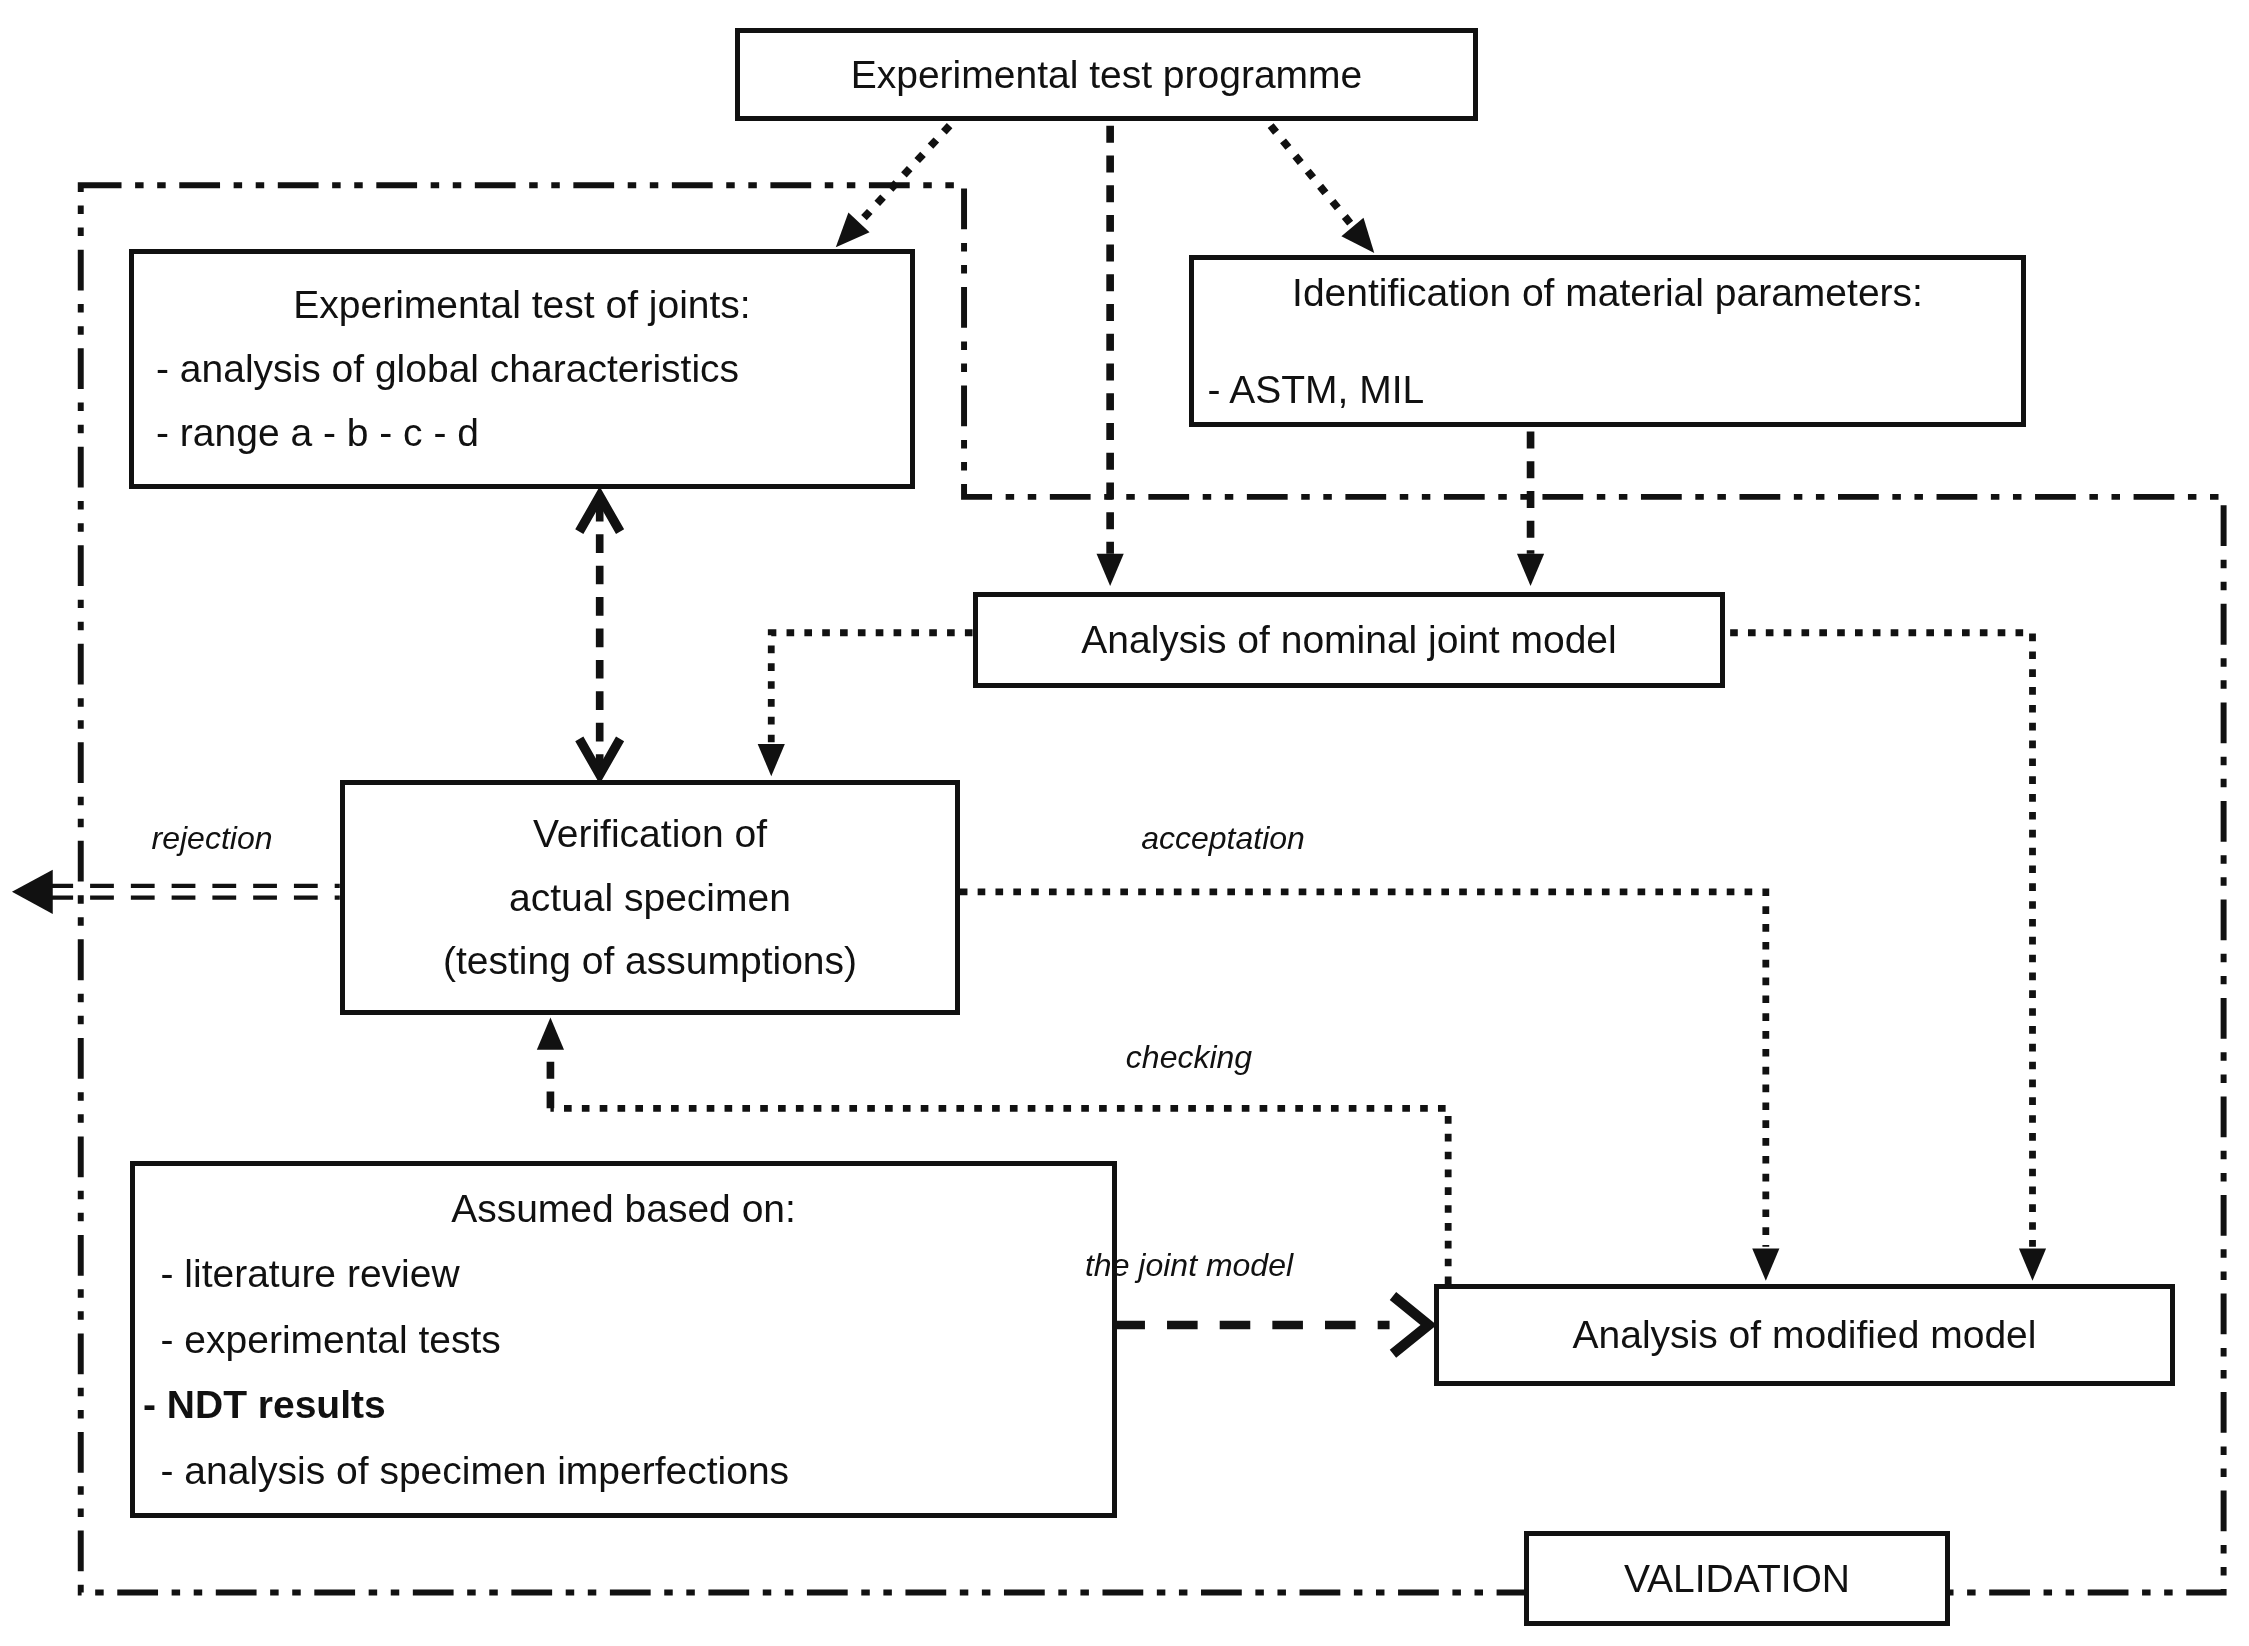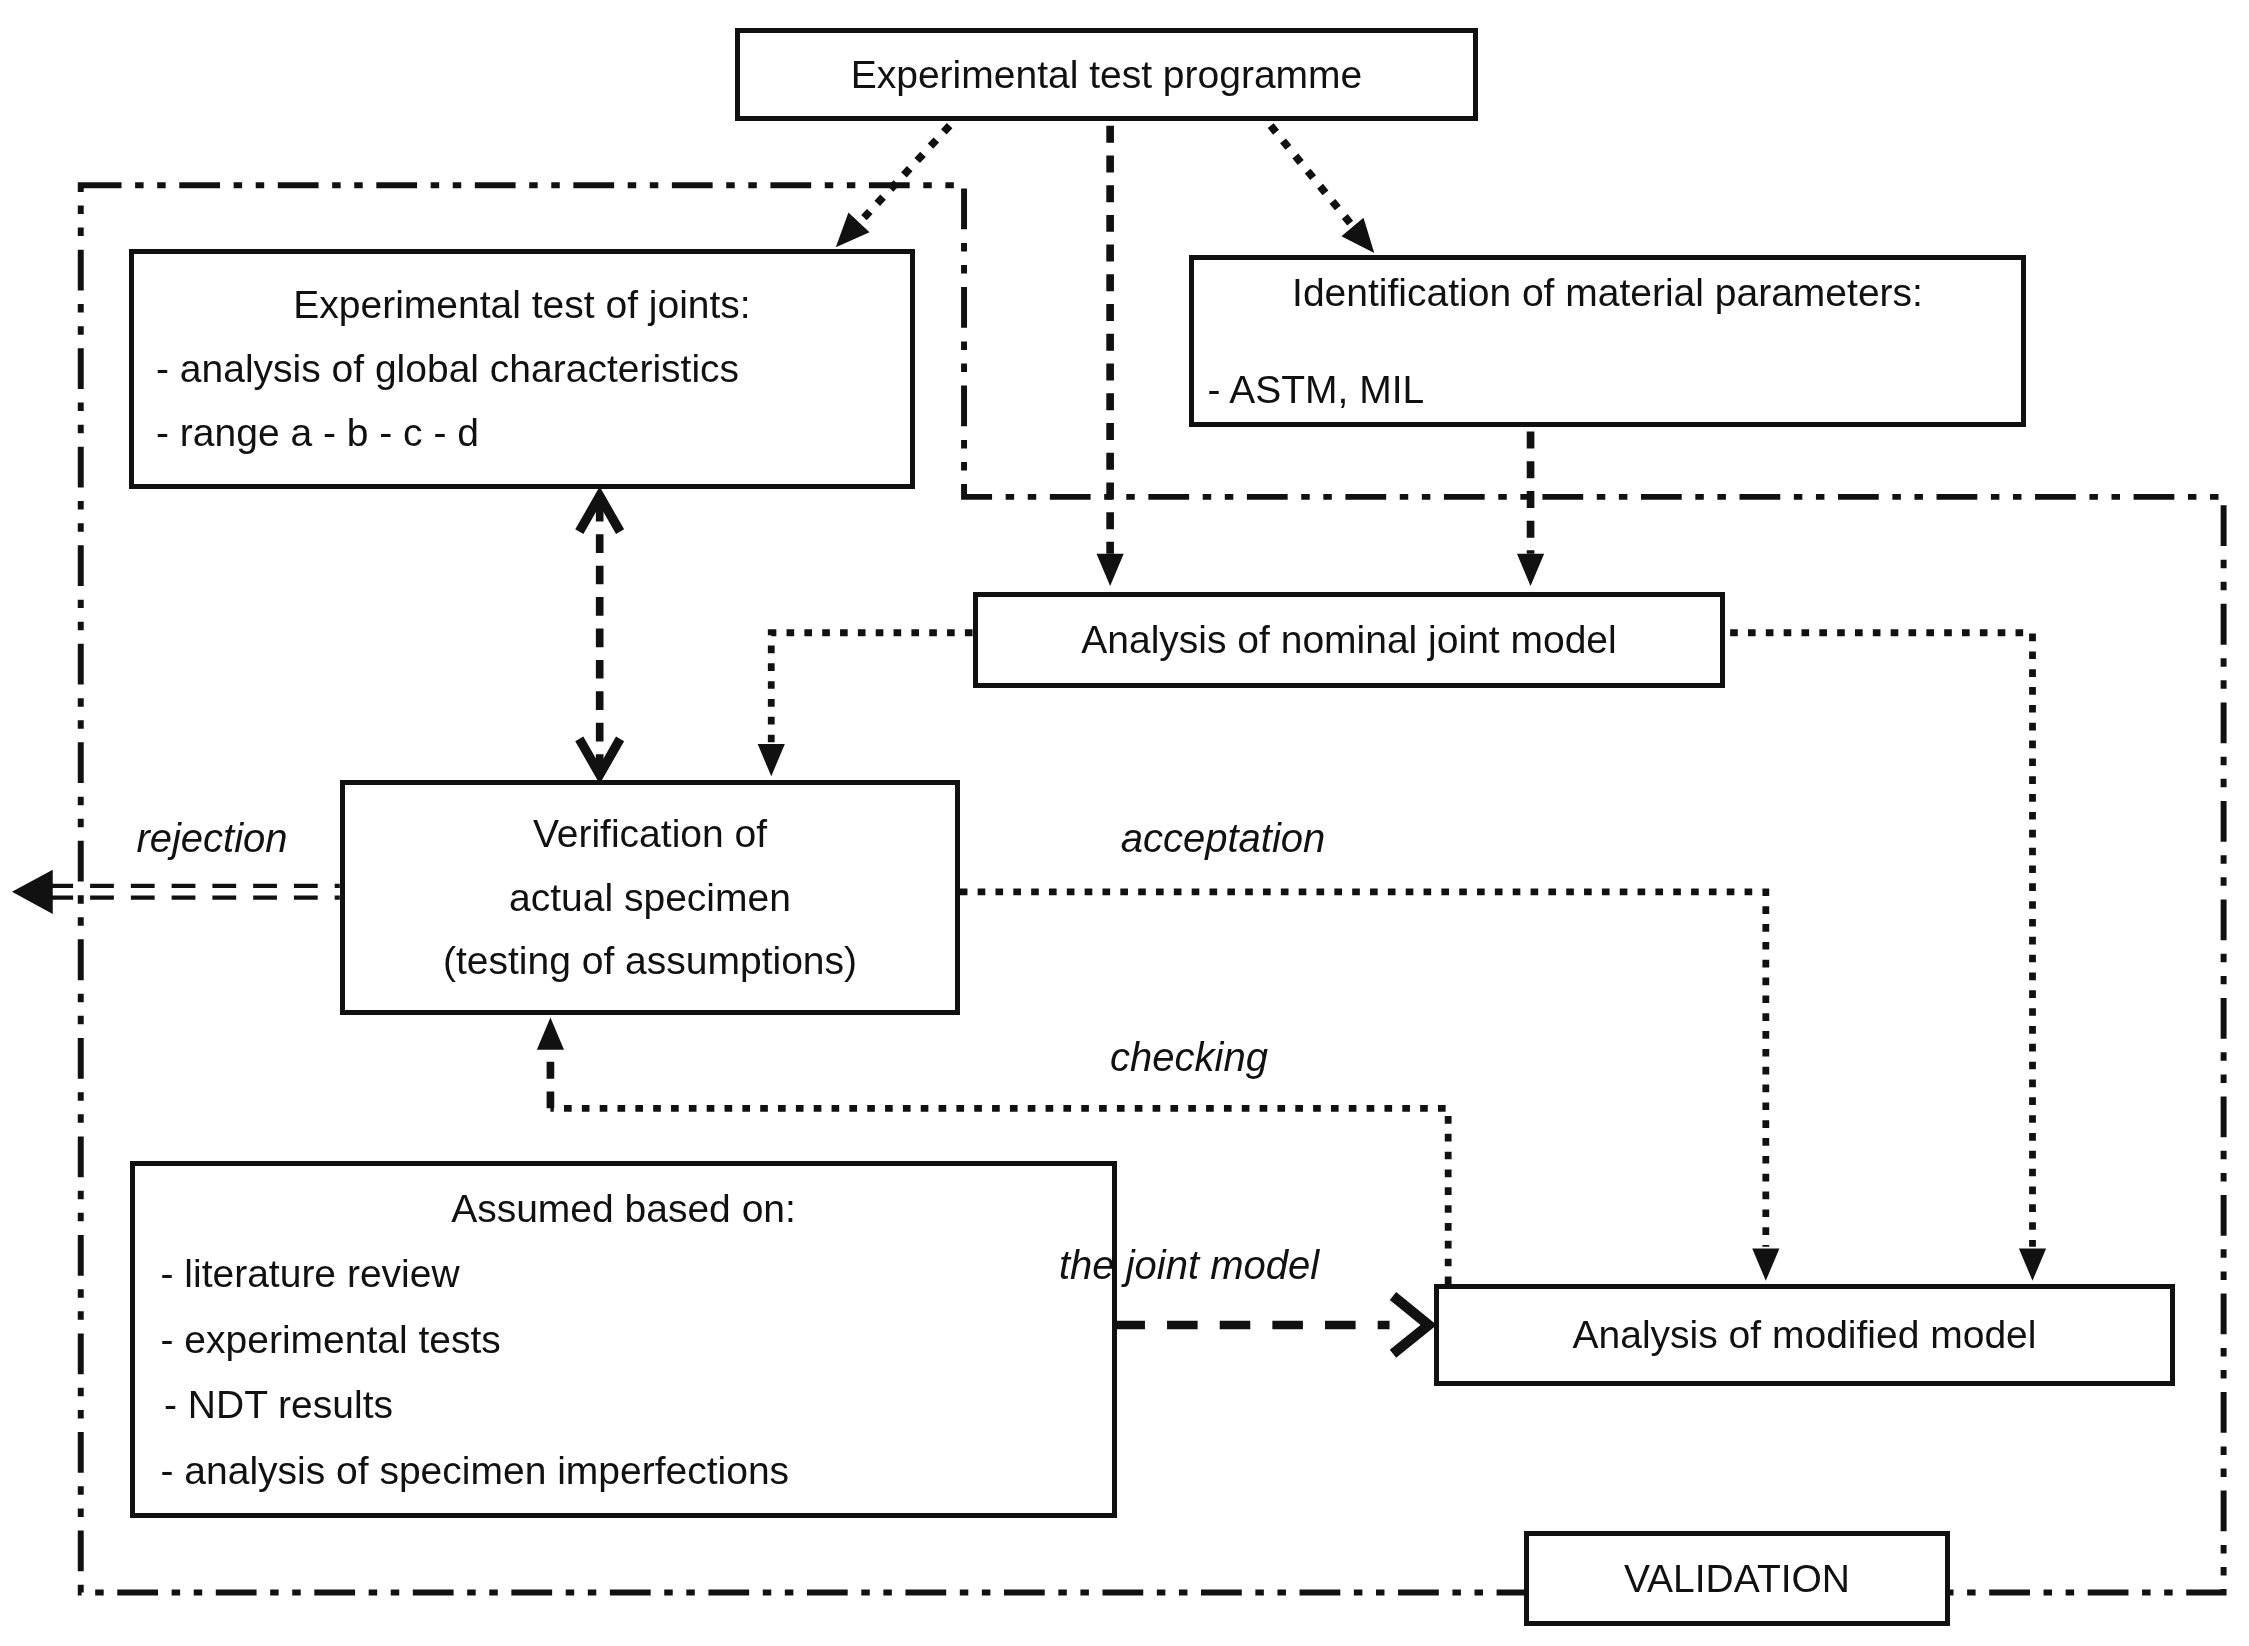--- a/index.html
+++ b/index.html
@@ -23,21 +23,21 @@
     justify-content:center;
     font-size:39px;
     line-height:1.64;
   }
   .node .title{text-align:center;}
   .node .line-left{text-align:left;padding-left:22px;}
   .node .centered{text-align:center;}
   .edge-label{
     position:absolute;
     z-index:2;
-    font-size:40px;
+    font-size:32px;
     font-style:italic;
     white-space:nowrap;
     transform:translate(-50%,-50%);
     text-align:center;
     line-height:1.68;
   }
 </style>
 </head>
 <body>
 
@@ -106,21 +106,21 @@
   <div class="node" style="left:340px;top:780px;width:620px;height:235px;">
     <div class="centered">Verification of</div>
     <div class="centered">actual specimen</div>
     <div class="centered">(testing of assumptions)</div>
   </div>
 
   <div class="node" style="left:130px;top:1161px;width:987px;height:357px;line-height:1.68;">
     <div class="title">Assumed based on:</div>
     <div class="line-left" style="padding-left:25.5px;">- literature review</div>
     <div class="line-left" style="padding-left:25.5px;">- experimental tests</div>
-    <div class="line-left" style="padding-left:29px;">- NDT results</div>
+    <div class="line-left" style="padding-left:8px;font-weight:bold;">- NDT results</div>
     <div class="line-left" style="padding-left:25.5px;">- analysis  of specimen imperfections</div>
   </div>
 
   <div class="node" style="left:1434px;top:1284px;width:741px;height:102px;">
     <div class="title">Analysis of modified model</div>
   </div>
 
   <div class="node" style="left:1524px;top:1531px;width:426px;height:95px;">
     <div class="title">VALIDATION</div>
   </div>

